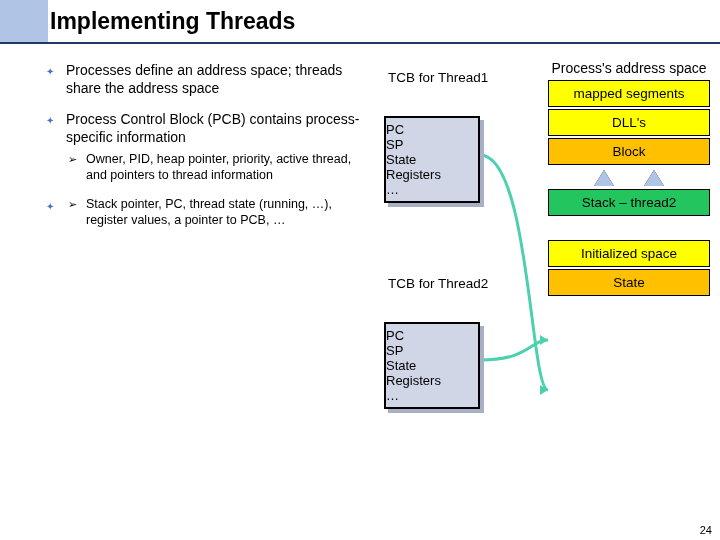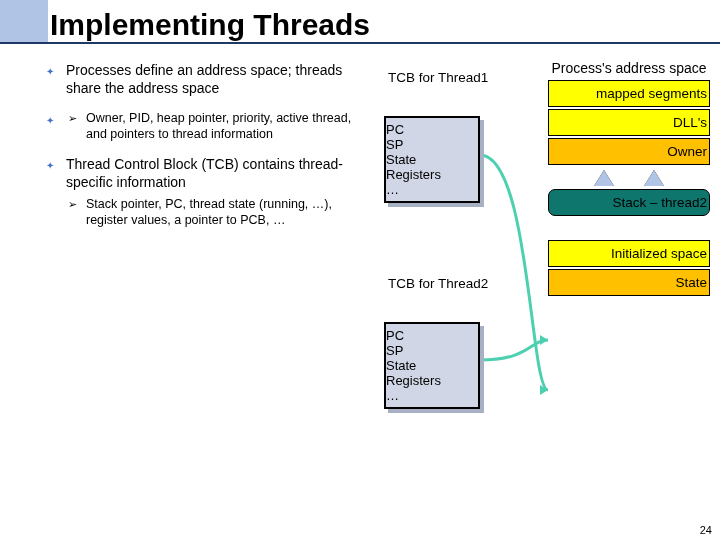--- a/index.html
+++ b/index.html
@@ -15,21 +15,21 @@
   .accent-band {
     position: absolute;
     top: 0; left: 0;
     width: 48px; height: 42px;
     background: #b0c4e6;
   }
   .title {
     position: absolute;
     top: 8px; left: 50px;
     font-family: Arial, sans-serif;
-    font-size: 30px;
+    font-size: 23px;
     font-weight: bold;
   }
   .title-rule {
     position: absolute;
     top: 42px; left: 0; width: 720px; height: 2px;
     background: #203864;
   }
   .content {
     position: absolute;
     top: 62px; left: 50px;
@@ -58,29 +58,29 @@
     padding: 4px 0;
     box-shadow: 4px 4px 0 #a8b0c4;
   }
   .tcb-box .line { display:block; }
   .label-tcb { position:absolute; font-size:13.5px; font-weight:normal; }
 
   .mem-col { position: absolute; right: 0; top: 0; width: 162px; margin-left: 36px; }
   .mem-title { font-size:14px; text-align:center; margin-bottom:4px; }
   .mem-box {
     border: 1.5px solid #000;
-    text-align: right;
+    text-align: center;
     font-size: 13.5px;
     padding: 5px 2px;
     margin-bottom: 2px;
   }
   .mem-mapped { background:#ffff00; }
   .mem-dll   { background:#ffff00; }
   .mem-heap  { background:#ffc000; }
-  .mem-stack { background:#0f766e;border-radius:7px; }
+  .mem-stack { background:#22c55e; }
   .mem-init  { background:#ffff00; }
   .mem-code  { background:#ffc000; }
   .gap { height: 22px; position:relative; display:flex; justify-content:center; align-items:center; }
   .up-arrow {
     width:0;height:0;border-left:10px solid transparent;border-right:10px solid transparent;
     border-bottom:16px solid #b0c4e6; filter: drop-shadow(0 0 0.5px #000);
     border-top:none;
   }
   .page-num {
     position:absolute; right:8px; bottom:4px; font-size:11px; font-family:Arial,sans-serif;
@@ -99,30 +99,30 @@
 <div class="title-rule"></div>
 
 <div class="content">
   <ul>
     <li>
       <span class="star">✦</span>
       <span>Processes define an address space; threads share the address space</span>
     </li>
     <li>
       <span class="star">✦</span>
+      <span>Process Control Block (PCB) contains process-specific information</span>
       <ul class="sub">
         <li>
           <span class="arrow">➢</span>
           <span>Owner, PID, heap pointer, priority, active thread, and pointers to thread information</span>
         </li>
       </ul>
     </li>
     <li>
       <span class="star">✦</span>
-      <span>Thread Control Block (TCB) contains thread-specific information</span>
       <ul class="sub">
         <li>
           <span class="arrow">➢</span>
           <span>Stack pointer, PC, thread state (running, …), register values, a pointer to PCB, …</span>
         </li>
       </ul>
     </li>
   </ul>
 </div>
 
@@ -156,21 +156,21 @@
     <span class="line">SP</span>
     <span class="line">State</span>
     <span class="line">Registers</span>
     <span class="line">…</span>
   </div>
 
   <div class="mem-col">
     <div class="mem-title">Process's address space</div>
     <div class="mem-box mem-mapped">mapped segments</div>
     <div class="mem-box mem-dll">DLL's</div>
-    <div class="mem-box mem-heap">Owner</div>
+    <div class="mem-box mem-heap">Block</div>
     <div class="gap">
       <div class="up-arrow"></div>
       <div class="up-arrow" style="margin-left:30px;"></div>
     </div>
     <div class="mem-box mem-stack">Stack – thread2</div>
     <div class="gap"></div>
     <div class="mem-box mem-init">Initialized space</div>
     <div class="mem-box mem-code">State</div>
   </div>
 </div>

